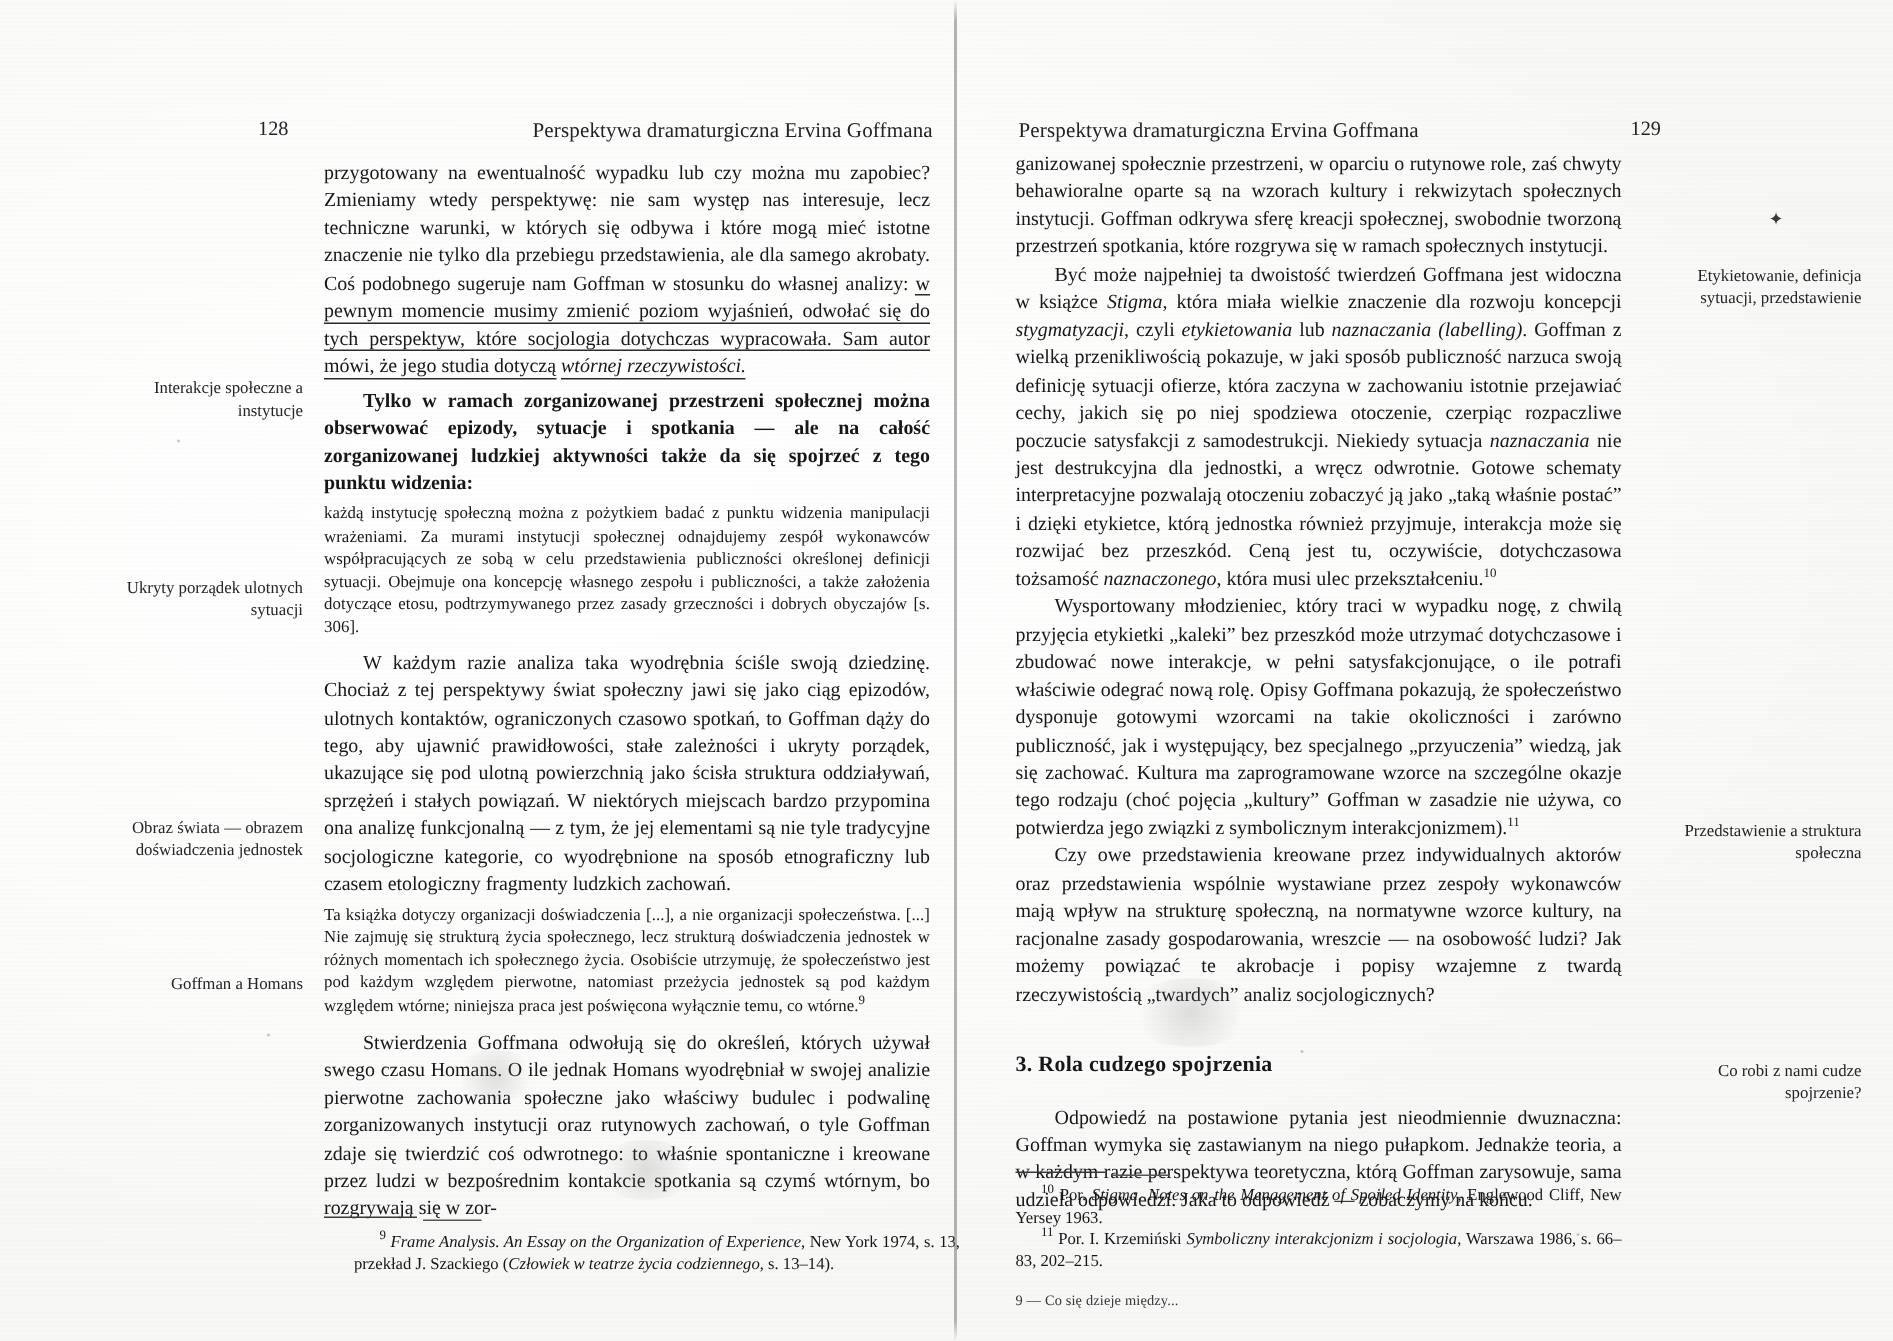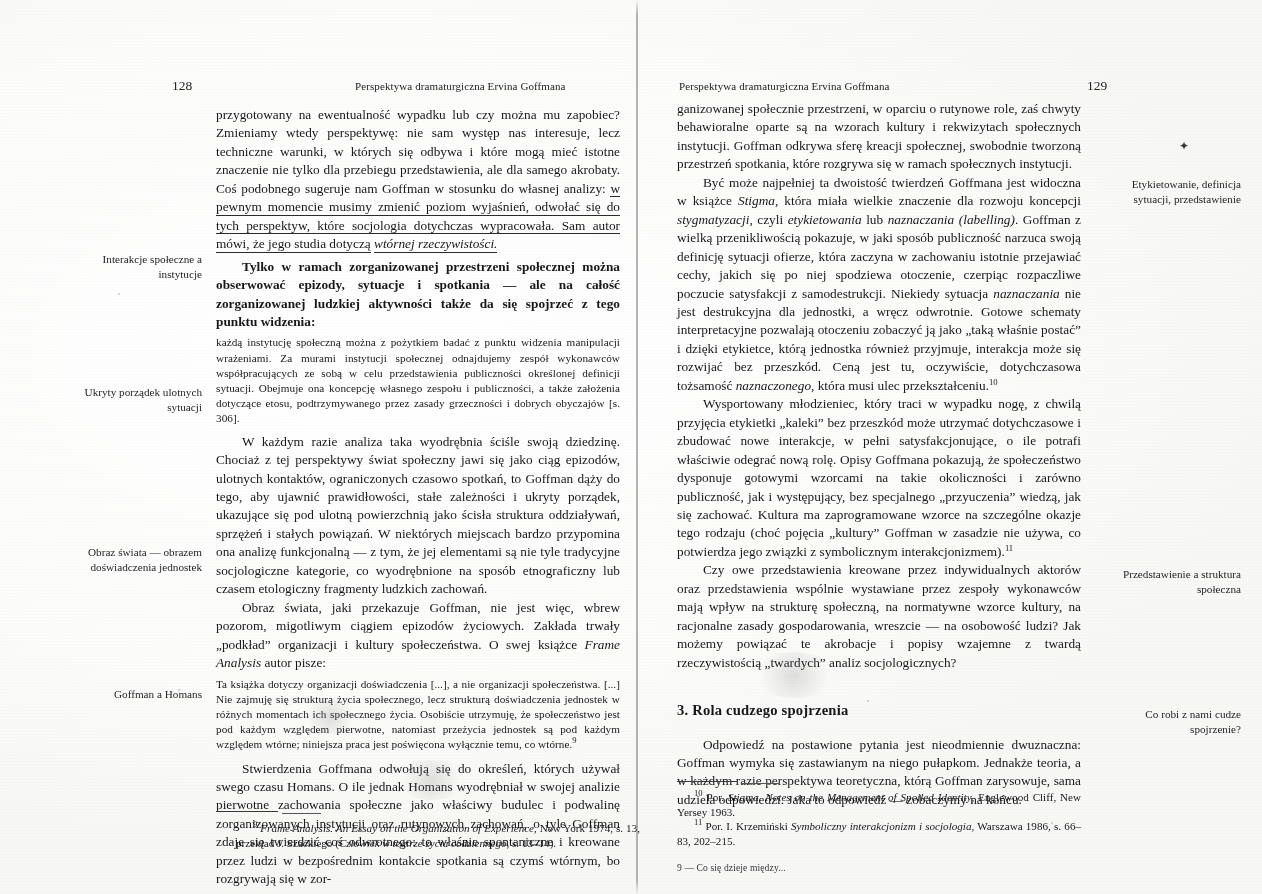--- a/index.html
+++ b/index.html
@@ -55,21 +55,21 @@
   .page {
     position: relative;
     width: 631px;
     height: 875px;
   }
 
   
   .runhead {
     position: absolute;
     top: 80px;
-    font-size: 11px;
+    font-size: 14px;
     letter-spacing: .1px;
     color: #232327;
     white-space: nowrap;
   }
   .folio {
     position: absolute;
     top: 78px;
     font-size: 13.5px;
     color: #232327;
   }
@@ -187,36 +187,35 @@
 <div class="spread">
 
   <div class="page page-left">
 
     <div class="folio">128</div>
     <div class="runhead">Perspektywa dramaturgiczna Ervina Goffmana</div>
 
     <div class="gloss gloss-left" style="top:252px;">Interakcje społeczne a instytucje</div>
     <div class="gloss gloss-left" style="top:385px;">Ukryty porządek ulotnych sytuacji</div>
     <div class="gloss gloss-left" style="top:545px;">Obraz świata — obrazem doświadczenia jednostek</div>
-    <div class="gloss gloss-left" style="top:687px;">Goffman a Homans</div>
+    <div class="gloss gloss-left" style="top:649px;">Goffman a Homans</div>
 
     <div class="col">
 
       <p><span>przygotowany na ewentualność wypadku lub czy można mu zapobiec? Zmieniamy wtedy perspektywę: nie sam występ nas interesuje, lecz techniczne warunki, w których się odbywa i które mogą mieć istotne znaczenie nie tylko dla przebiegu przedstawienia, ale dla samego akrobaty. Coś podobnego sugeruje nam Goffman w stosunku do własnej analizy:</span>
          <span class="uline">w pewnym momencie musimy zmienić poziom wyjaśnień, odwołać się do tych perspektyw, które socjologia dotychczas wypracowała. Sam autor mówi, że jego studia dotyczą</span>
          <span class="uline it">wtórnej rzeczywistości.</span>
       </p>
 
       <p class="ind" style="margin-top:4px;font-weight:bold;">Tylko w ramach zorganizowanej przestrzeni społecznej można obserwować epizody, sytuacje i spotkania — ale na całość zorganizowanej ludzkiej aktywności także da się spojrzeć z tego punktu widzenia:</p>
 
       <div class="quote">każdą instytucję społeczną można z pożytkiem badać z punktu widzenia manipulacji wrażeniami. Za murami instytucji społecznej odnajdujemy zespół wykonawców współpracujących ze sobą w celu przedstawienia publiczności określonej definicji sytuacji. Obejmuje ona koncepcję własnego zespołu i publiczności, a także założenia dotyczące etosu, podtrzymywanego przez zasady grzeczności i dobrych obyczajów [s. 306].</div>
 
       <p class="ind" style="margin-top:6px;">W każdym razie analiza taka wyodrębnia ściśle swoją dziedzinę. Chociaż z tej perspektywy świat społeczny jawi się jako ciąg epizodów, ulotnych kontaktów, ograniczonych czasowo spotkań, to Goffman dąży do tego, aby ujawnić prawidłowości, stałe zależności i ukryty porządek, ukazujące się pod ulotną powierzchnią jako ścisła struktura oddziaływań, sprzężeń i stałych powiązań. W niektórych miejscach bardzo przypomina ona analizę funkcjonalną — z tym, że jej elementami są nie tyle tradycyjne socjologiczne kategorie, co wyodrębnione na sposób etnograficzny lub czasem etologiczny fragmenty ludzkich zachowań.</p>
 
-      <p class="ind"><span>Obraz świata, jaki przekazuje Goffman, nie jest więc, wbrew pozorom, migotliwym ciągiem epizodów życiowych. Zakłada trwały „podkład” organizacji i kultury społeczeństwa. O swej książce </span><span class="it">Frame Analysis</span><span> autor pisze:</span></p>
 
       <div class="quote"><span>Ta książka dotyczy organizacji doświadczenia [...], a nie organizacji społeczeństwa. [...] Nie zajmuję się strukturą życia społecznego, lecz strukturą doświadczenia jednostek w różnych momentach ich społecznego życia. Osobiście utrzymuję, że społeczeństwo jest pod każdym względem pierwotne, natomiast przeżycia jednostek są pod każdym względem wtórne; niniejsza praca jest poświęcona wyłącznie temu, co wtórne.</span><span class="sup">9</span></div>
 
       <p class="ind" style="margin-top:7px;">Stwierdzenia Goffmana odwołują się do określeń, których używał swego czasu Homans. O ile jednak Homans wyodrębniał w swojej analizie pierwotne zachowania społeczne jako właściwy budulec i podwalinę zorganizowanych instytucji oraz rutynowych zachowań, o tyle Goffman zdaje się twierdzić coś odwrotnego: to właśnie spontaniczne i kreowane przez ludzi w bezpośrednim kontakcie spotkania są czymś wtórnym, bo rozgrywają się w zor-</p>
     </div>
 
     <div class="fnrule" style="left:216px; top:811px; width:62px;"></div>
     <div class="fnrule thin" style="left:282px; top:813px; width:39px;"></div>
 
     <div class="footnotes" style="left:216px; top:821px;margin-left:20px;">
@@ -230,21 +229,21 @@
   </div>
 
   <div class="page page-right">
 
     <div class="runhead">Perspektywa dramaturgiczna Ervina Goffmana</div>
     <div class="folio">129</div>
 
     <div class="mark-dagger" style="left:548px; top:139px;">✦</div>
 
     <div class="gloss gloss-right" style="top:177px;">Etykietowanie, definicja sytuacji, przedstawienie</div>
-    <div class="gloss gloss-right" style="top:547px;margin-top:20px;">Przedstawienie a struktura społeczna</div>
+    <div class="gloss gloss-right" style="top:547px;">Przedstawienie a struktura społeczna</div>
     <div class="gloss gloss-right" style="top:707px;">Co robi z nami cudze spojrzenie?</div>
 
     <div class="col">
 
       <p>ganizowanej społecznie przestrzeni, w oparciu o rutynowe role, zaś chwyty behawioralne oparte są na wzorach kultury i rekwizytach społecznych instytucji. Goffman odkrywa sferę kreacji społecznej, swobodnie tworzoną przestrzeń spotkania, które rozgrywa się w ramach społecznych instytucji.</p>
 
       <p class="ind"><span>Być może najpełniej ta dwoistość twierdzeń Goffmana jest widoczna w książce </span><span class="it">Stigma</span><span>, która miała wielkie znaczenie dla rozwoju koncepcji </span><span class="it">stygmatyzacji</span><span>, czyli </span><span class="it">etykietowania</span><span> lub </span><span class="it">naznaczania (labelling)</span><span>. Goffman z wielką przenikliwością pokazuje, w jaki sposób publiczność narzuca swoją definicję sytuacji ofierze, która zaczyna w zachowaniu istotnie przejawiać cechy, jakich się po niej spodziewa otoczenie, czerpiąc rozpaczliwe poczucie satysfakcji z samodestrukcji. Niekiedy sytuacja </span><span class="it">naznaczania</span><span> nie jest destrukcyjna dla jednostki, a wręcz odwrotnie. Gotowe schematy interpretacyjne pozwalają otoczeniu zobaczyć ją jako „taką właśnie postać” i dzięki etykietce, którą jednostka również przyjmuje, interakcja może się rozwijać bez przeszkód. Ceną jest tu, oczywiście, dotychczasowa tożsamość </span><span class="it">naznaczonego</span><span>, która musi ulec przekształceniu.</span><span class="sup">10</span></p>
 
       <p class="ind"><span>Wysportowany młodzieniec, który traci w wypadku nogę, z chwilą przyjęcia etykietki „kaleki” bez przeszkód może utrzymać dotychczasowe i zbudować nowe interakcje, w pełni satysfakcjonujące, o ile potrafi właściwie odegrać nową rolę. Opisy Goffmana pokazują, że społeczeństwo dysponuje gotowymi wzorcami na takie okoliczności i zarówno publiczność, jak i występujący, bez specjalnego „przyuczenia” wiedzą, jak się zachować. Kultura ma zaprogramowane wzorce na szczególne okazje tego rodzaju (choć pojęcia „kultury” Goffman w zasadzie nie używa, co potwierdza jego związki z symbolicznym interakcjonizmem).</span><span class="sup">11</span></p>
 

